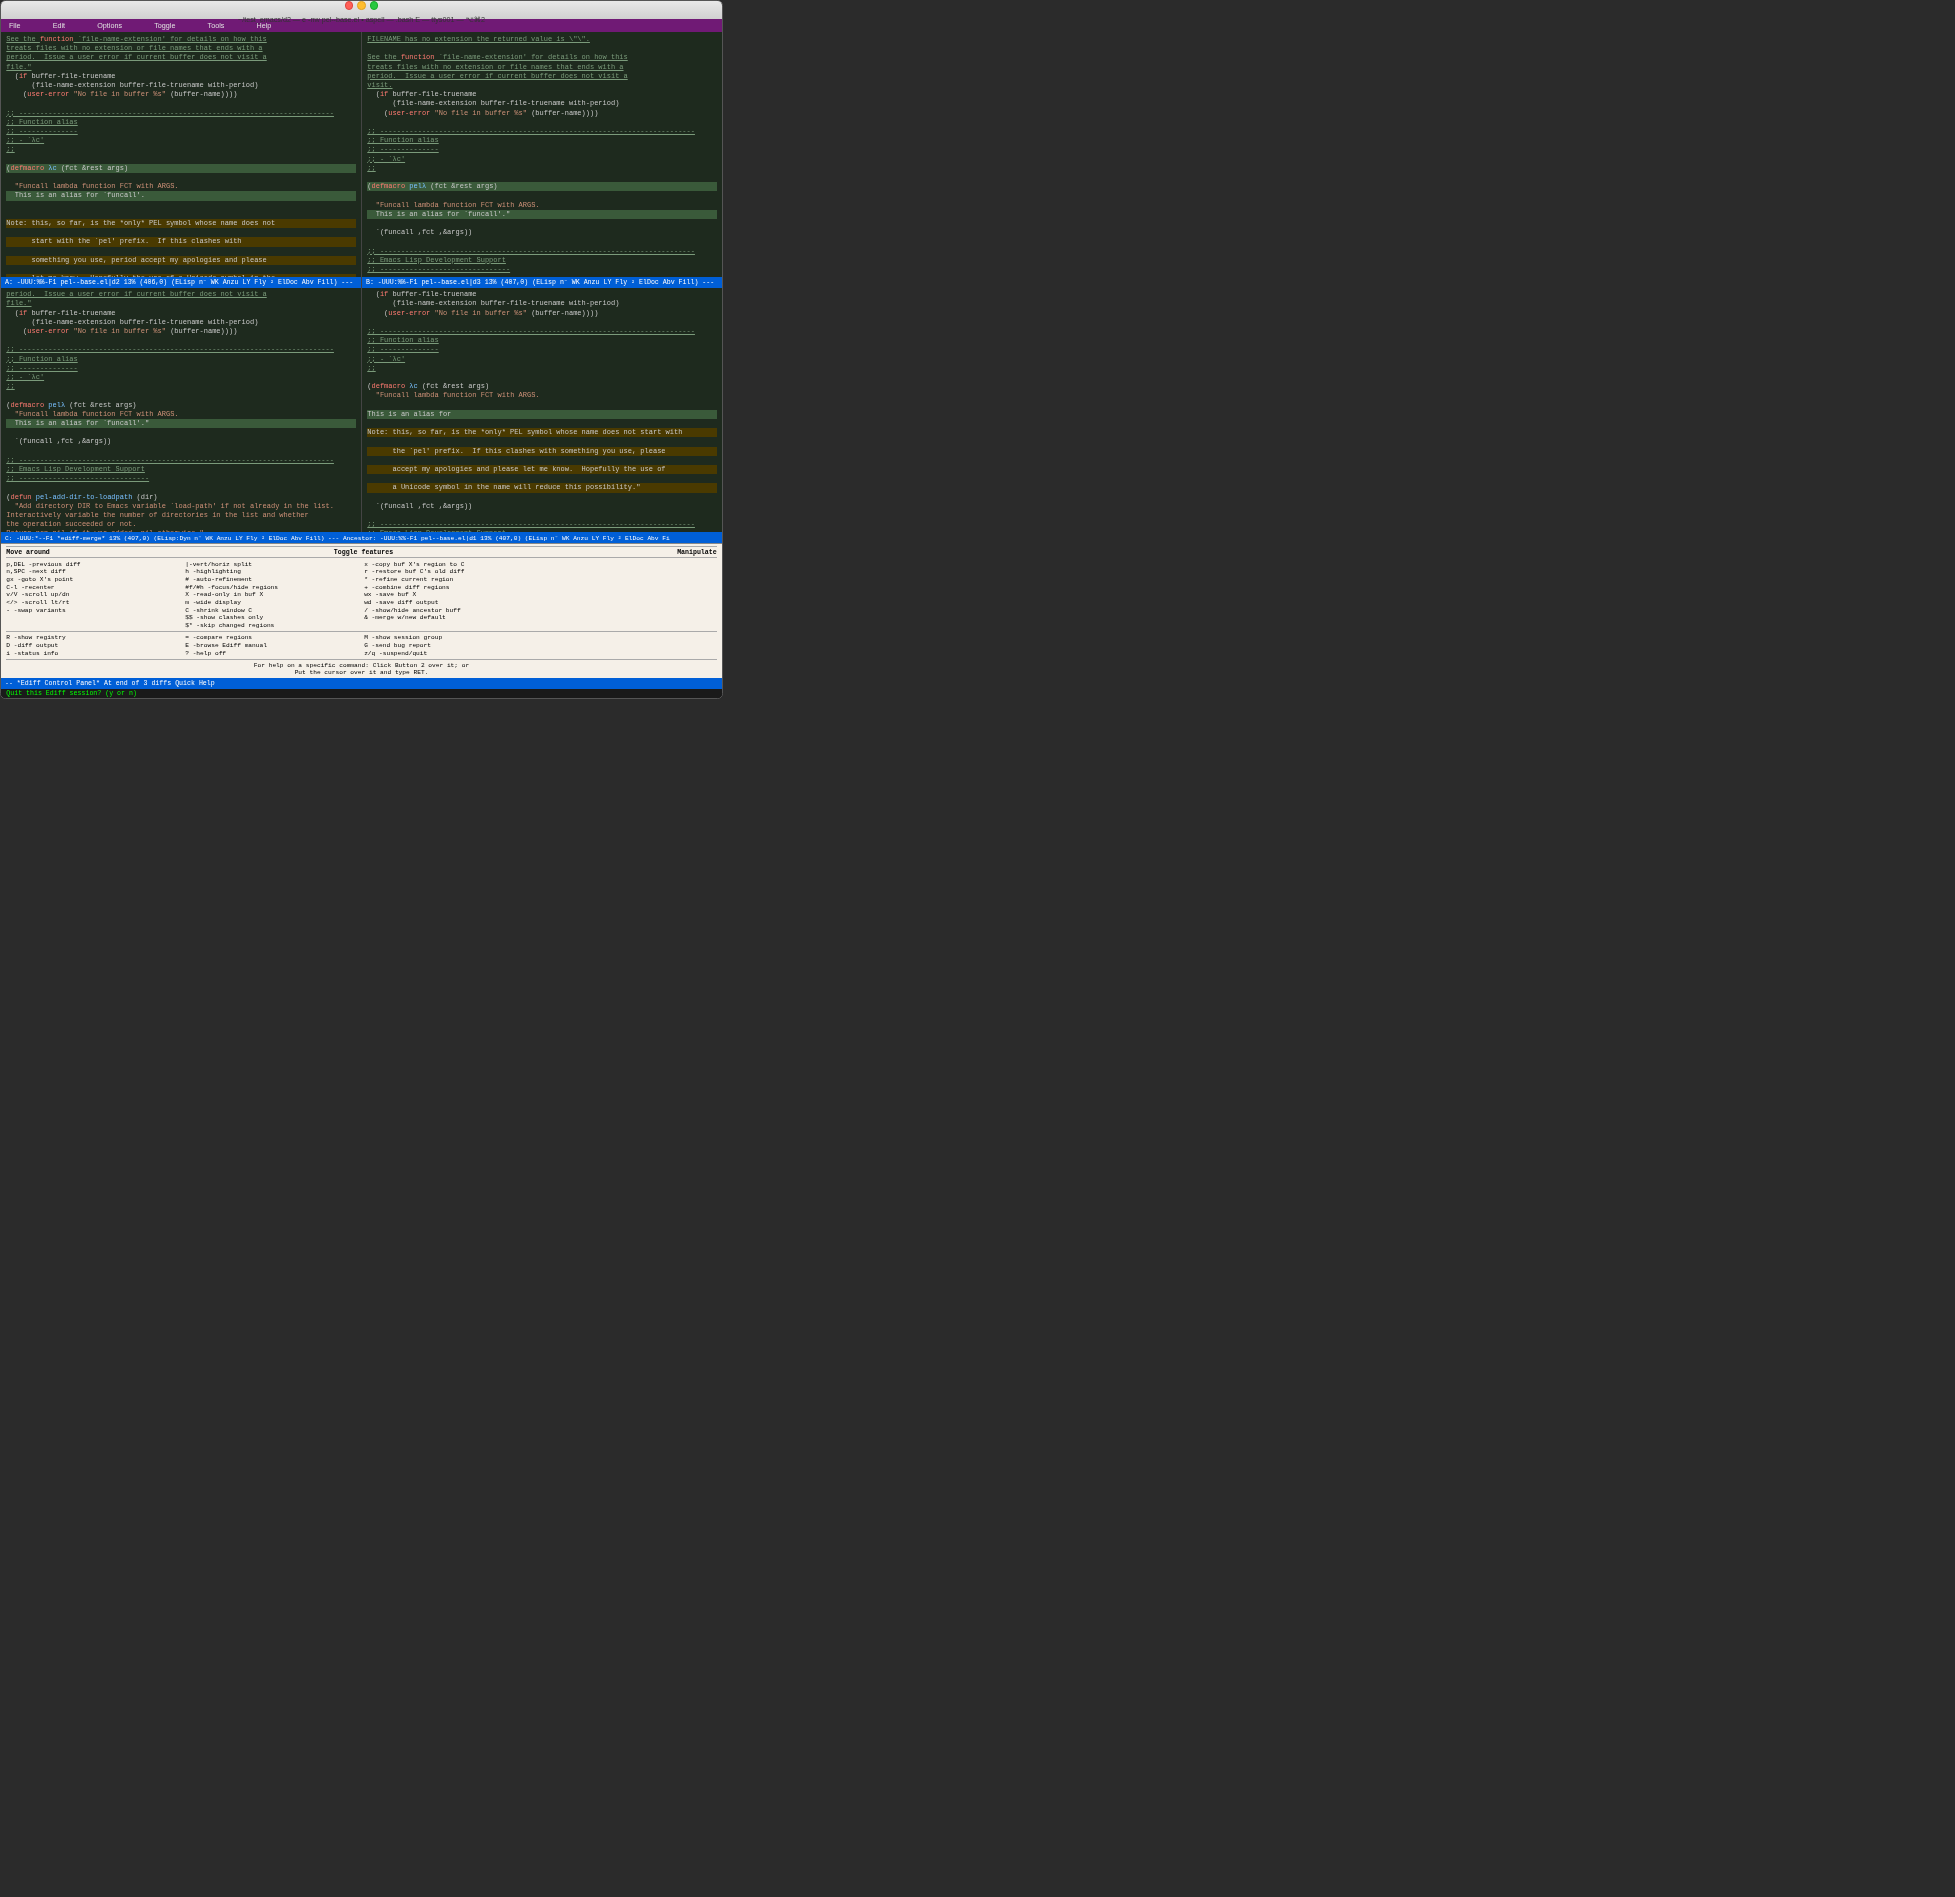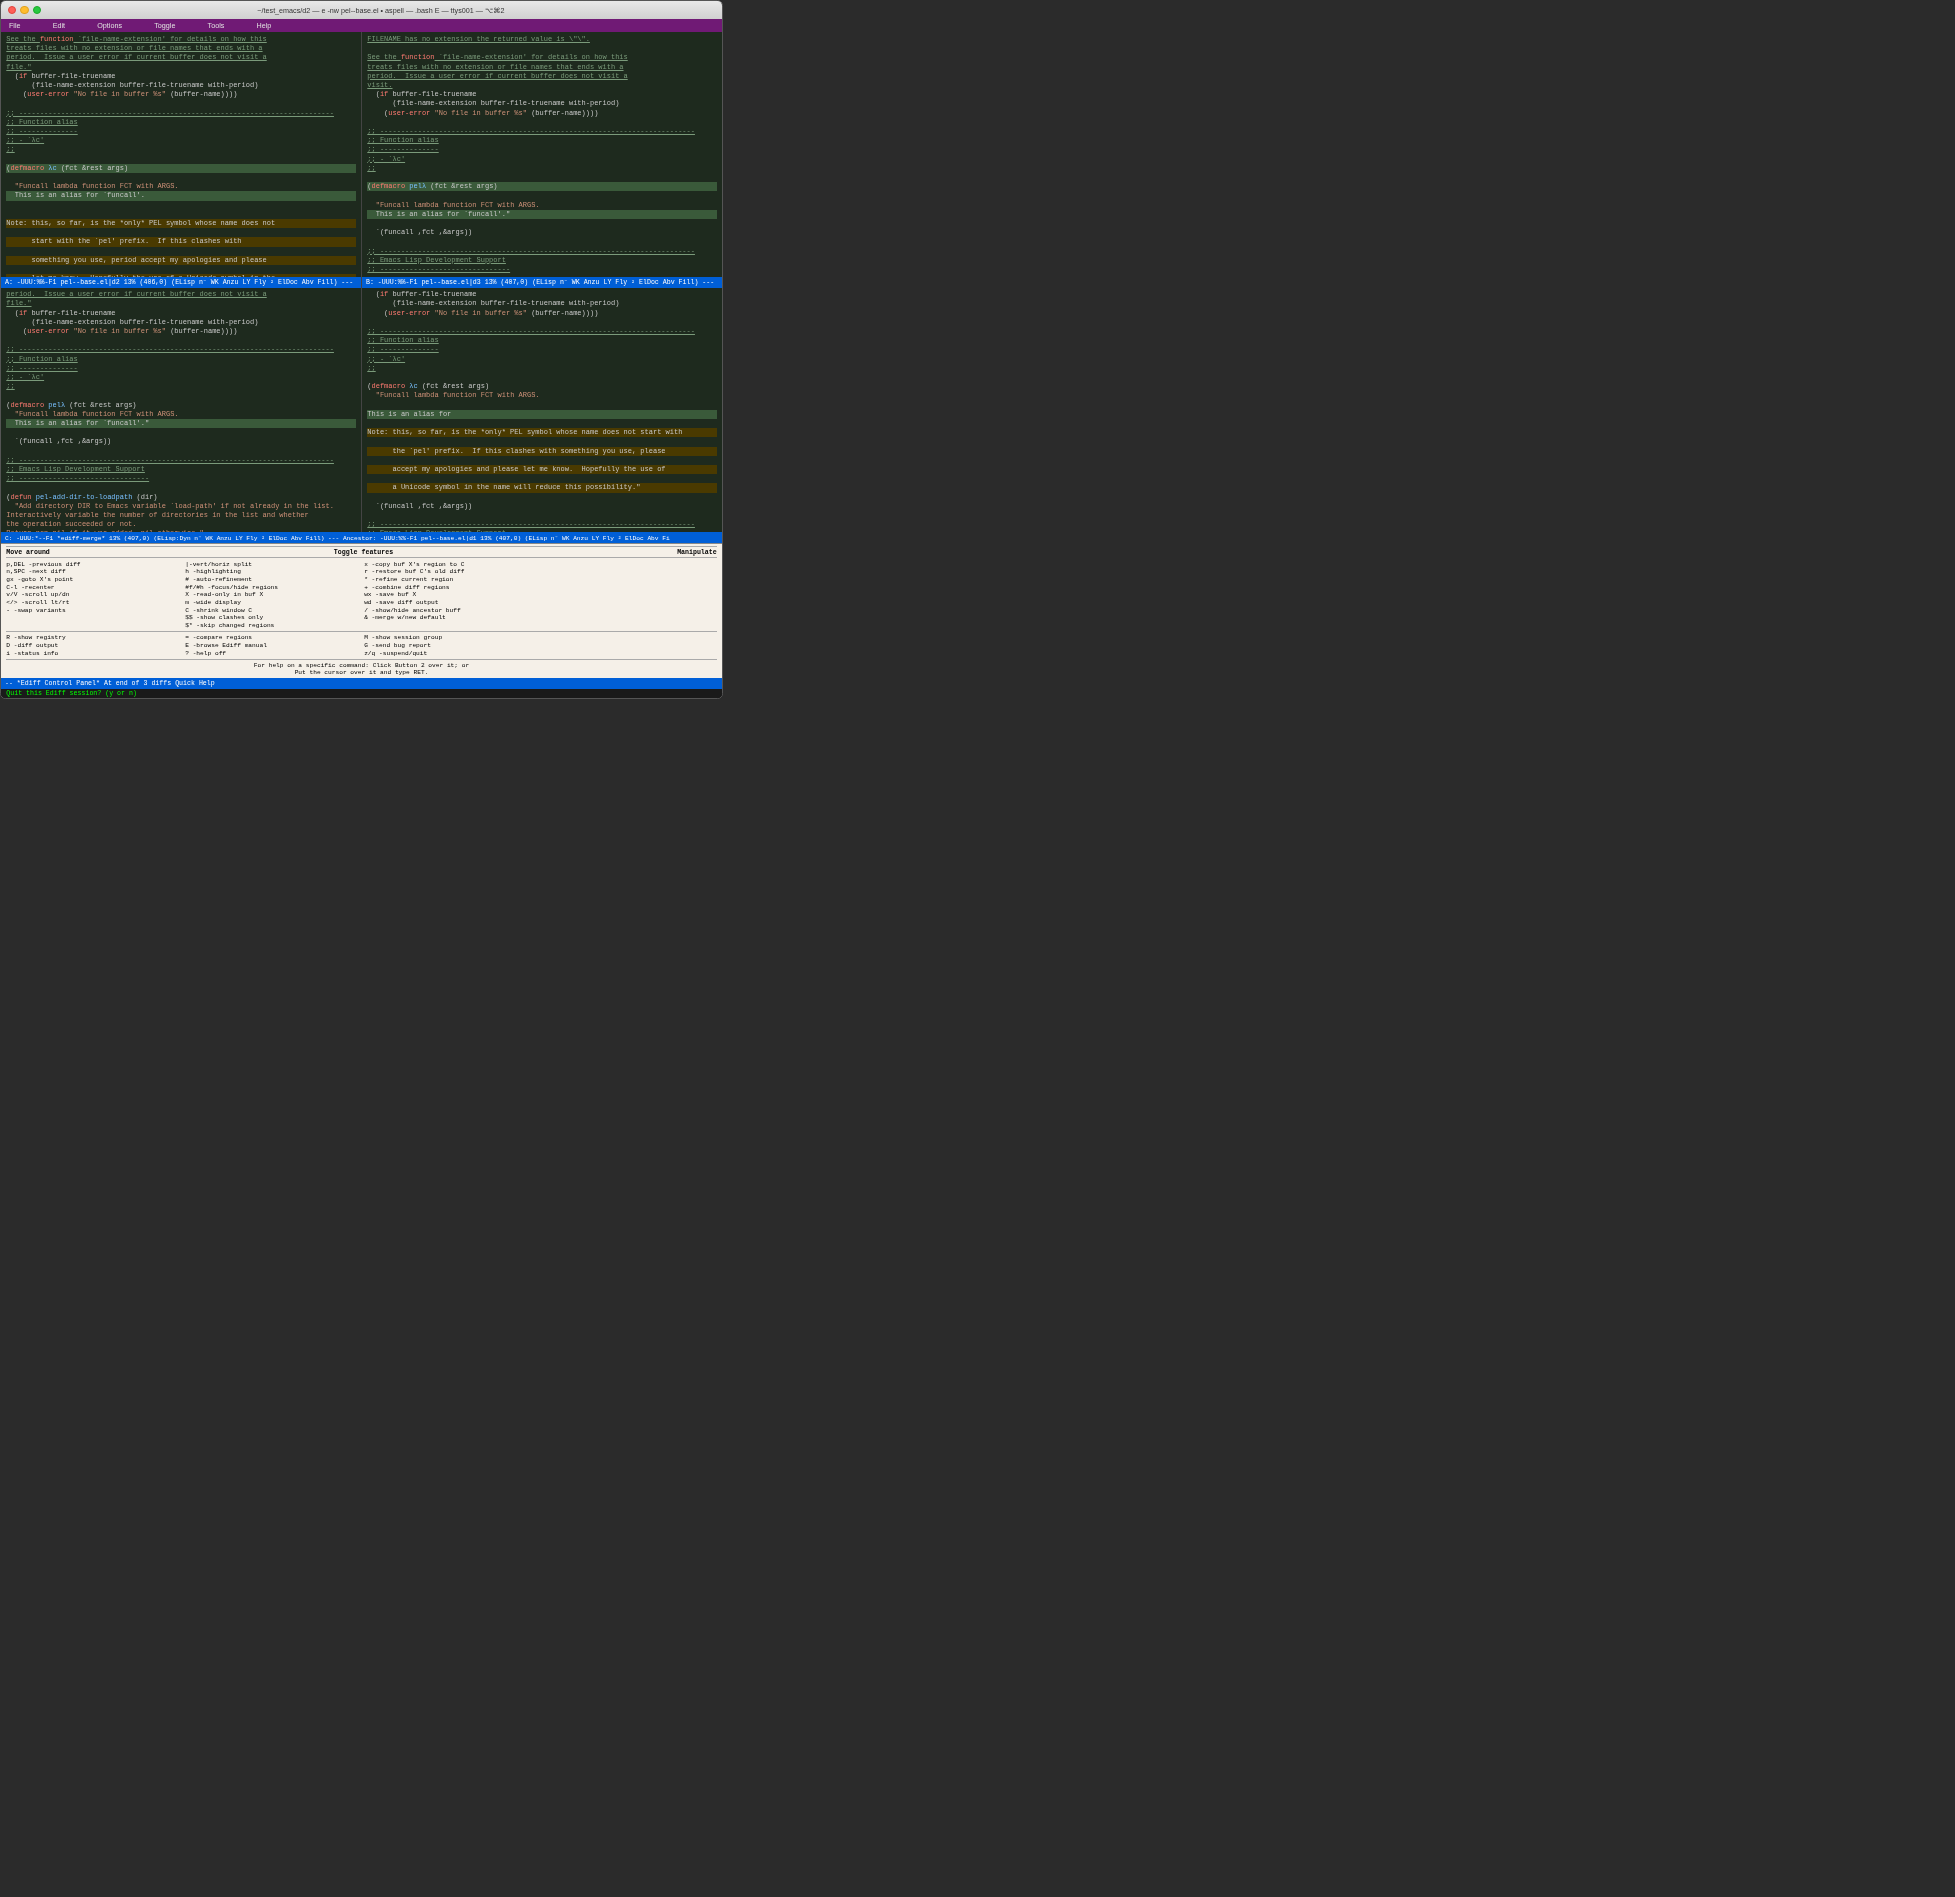--- a/index.html
+++ b/index.html
@@ -17,20 +17,21 @@
       overflow: hidden;
       border: 0.7px solid #555;
     }
     .title-bar {
       background: linear-gradient(to bottom, #e8e8e8, #d0d0d0);
       height: 18.4px;
       display: flex;
       align-items: center;
       padding: 0 6.6px;
       gap: 5.3px;
+      flex-direction: column;
     }
     .traffic-lights {
       display: flex;
       gap: 4px;
     }
     .tl { width: 8.5px; height: 8.5px; border-radius: 50%; }
     .tl-red { background: #ff5f57; border: 0.7px solid #e0443e; }
     .tl-yellow { background: #ffbd2e; border: 0.7px solid #dea123; }
     .tl-green { background: #28c840; border: 0.7px solid #1aab29; }
     .title-text {

